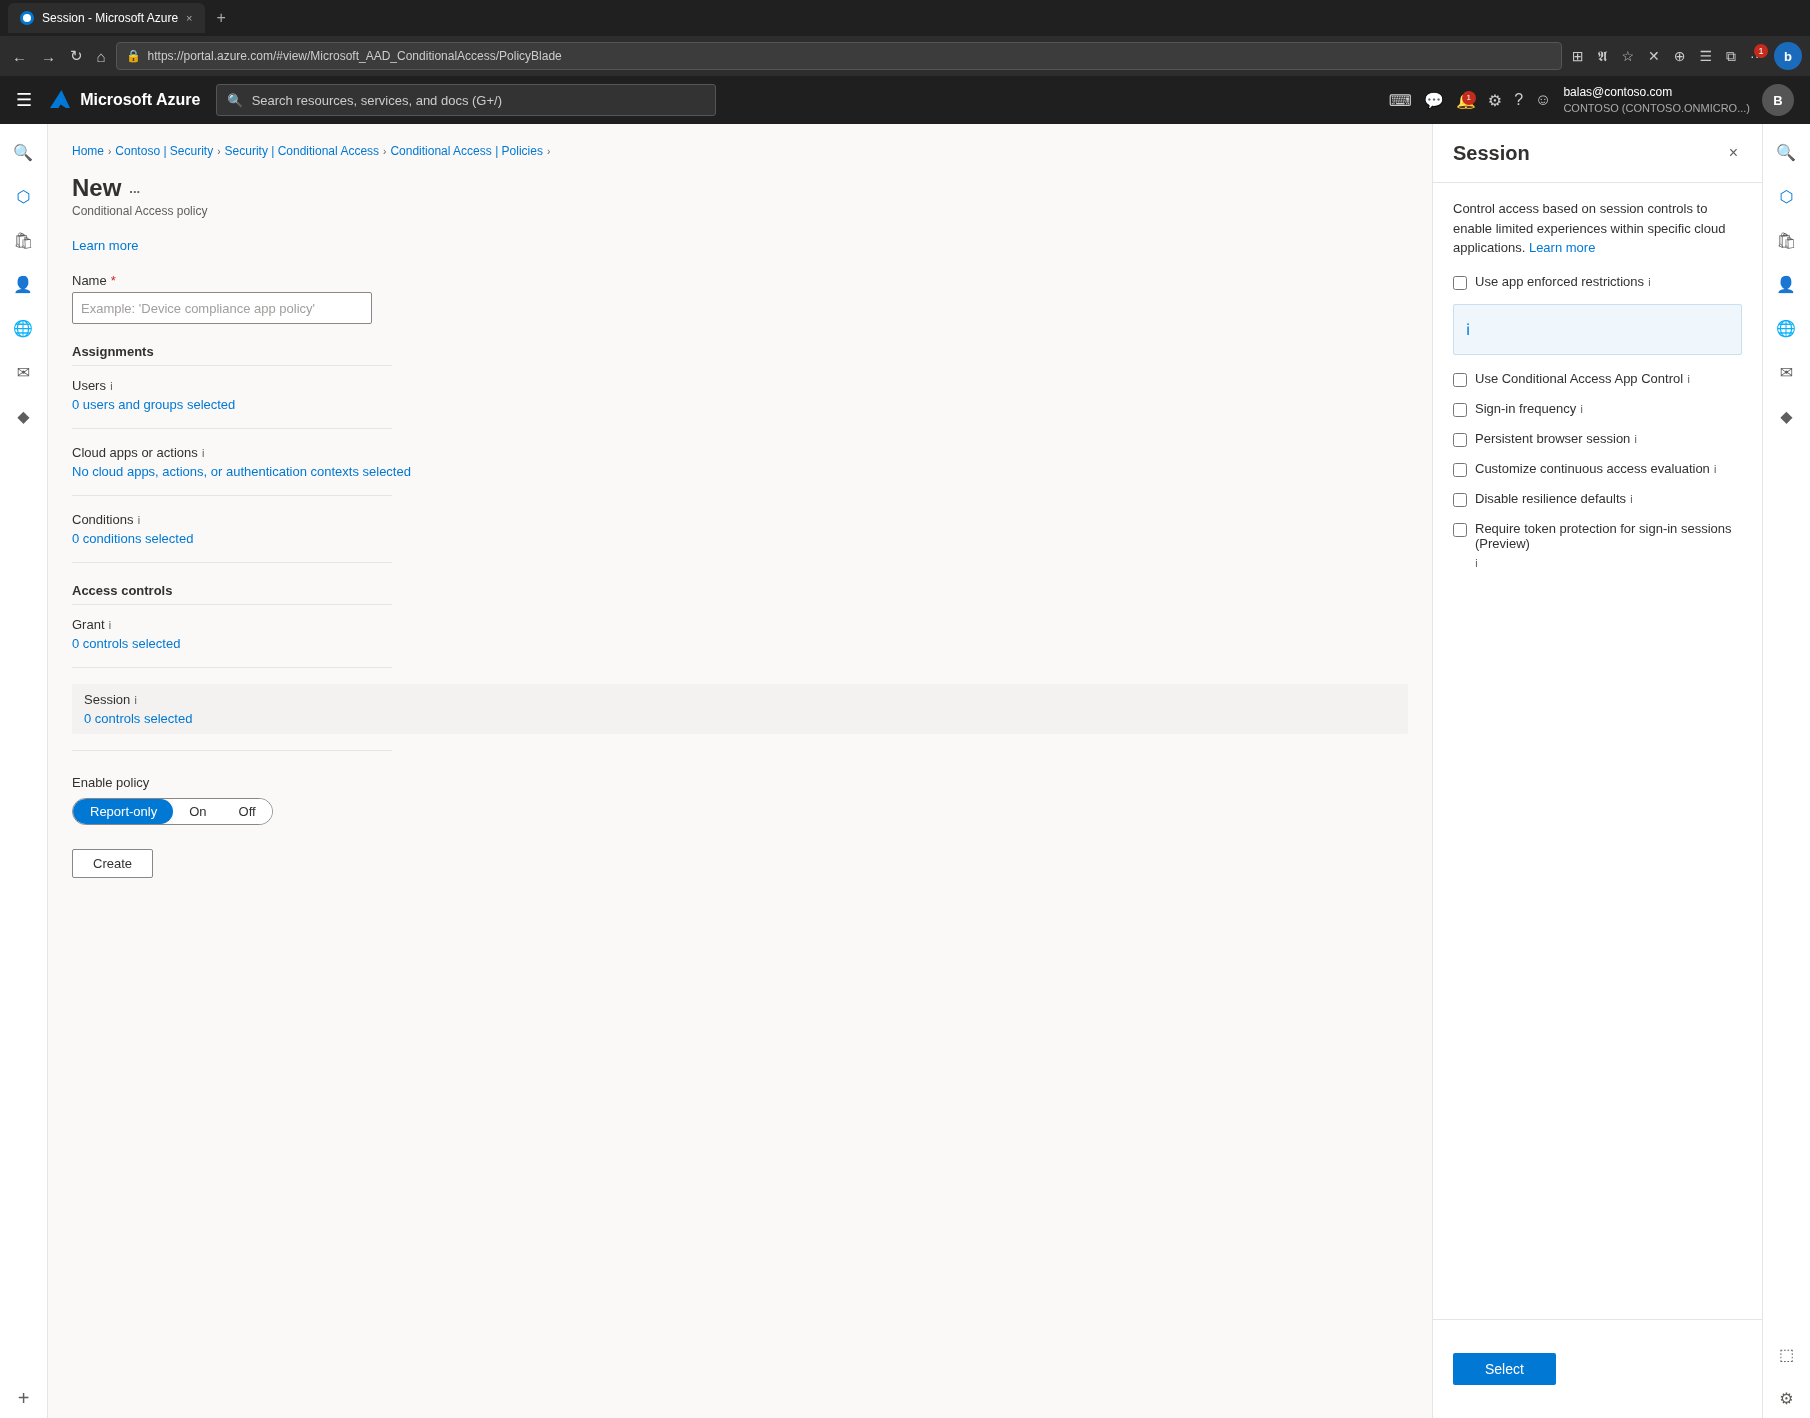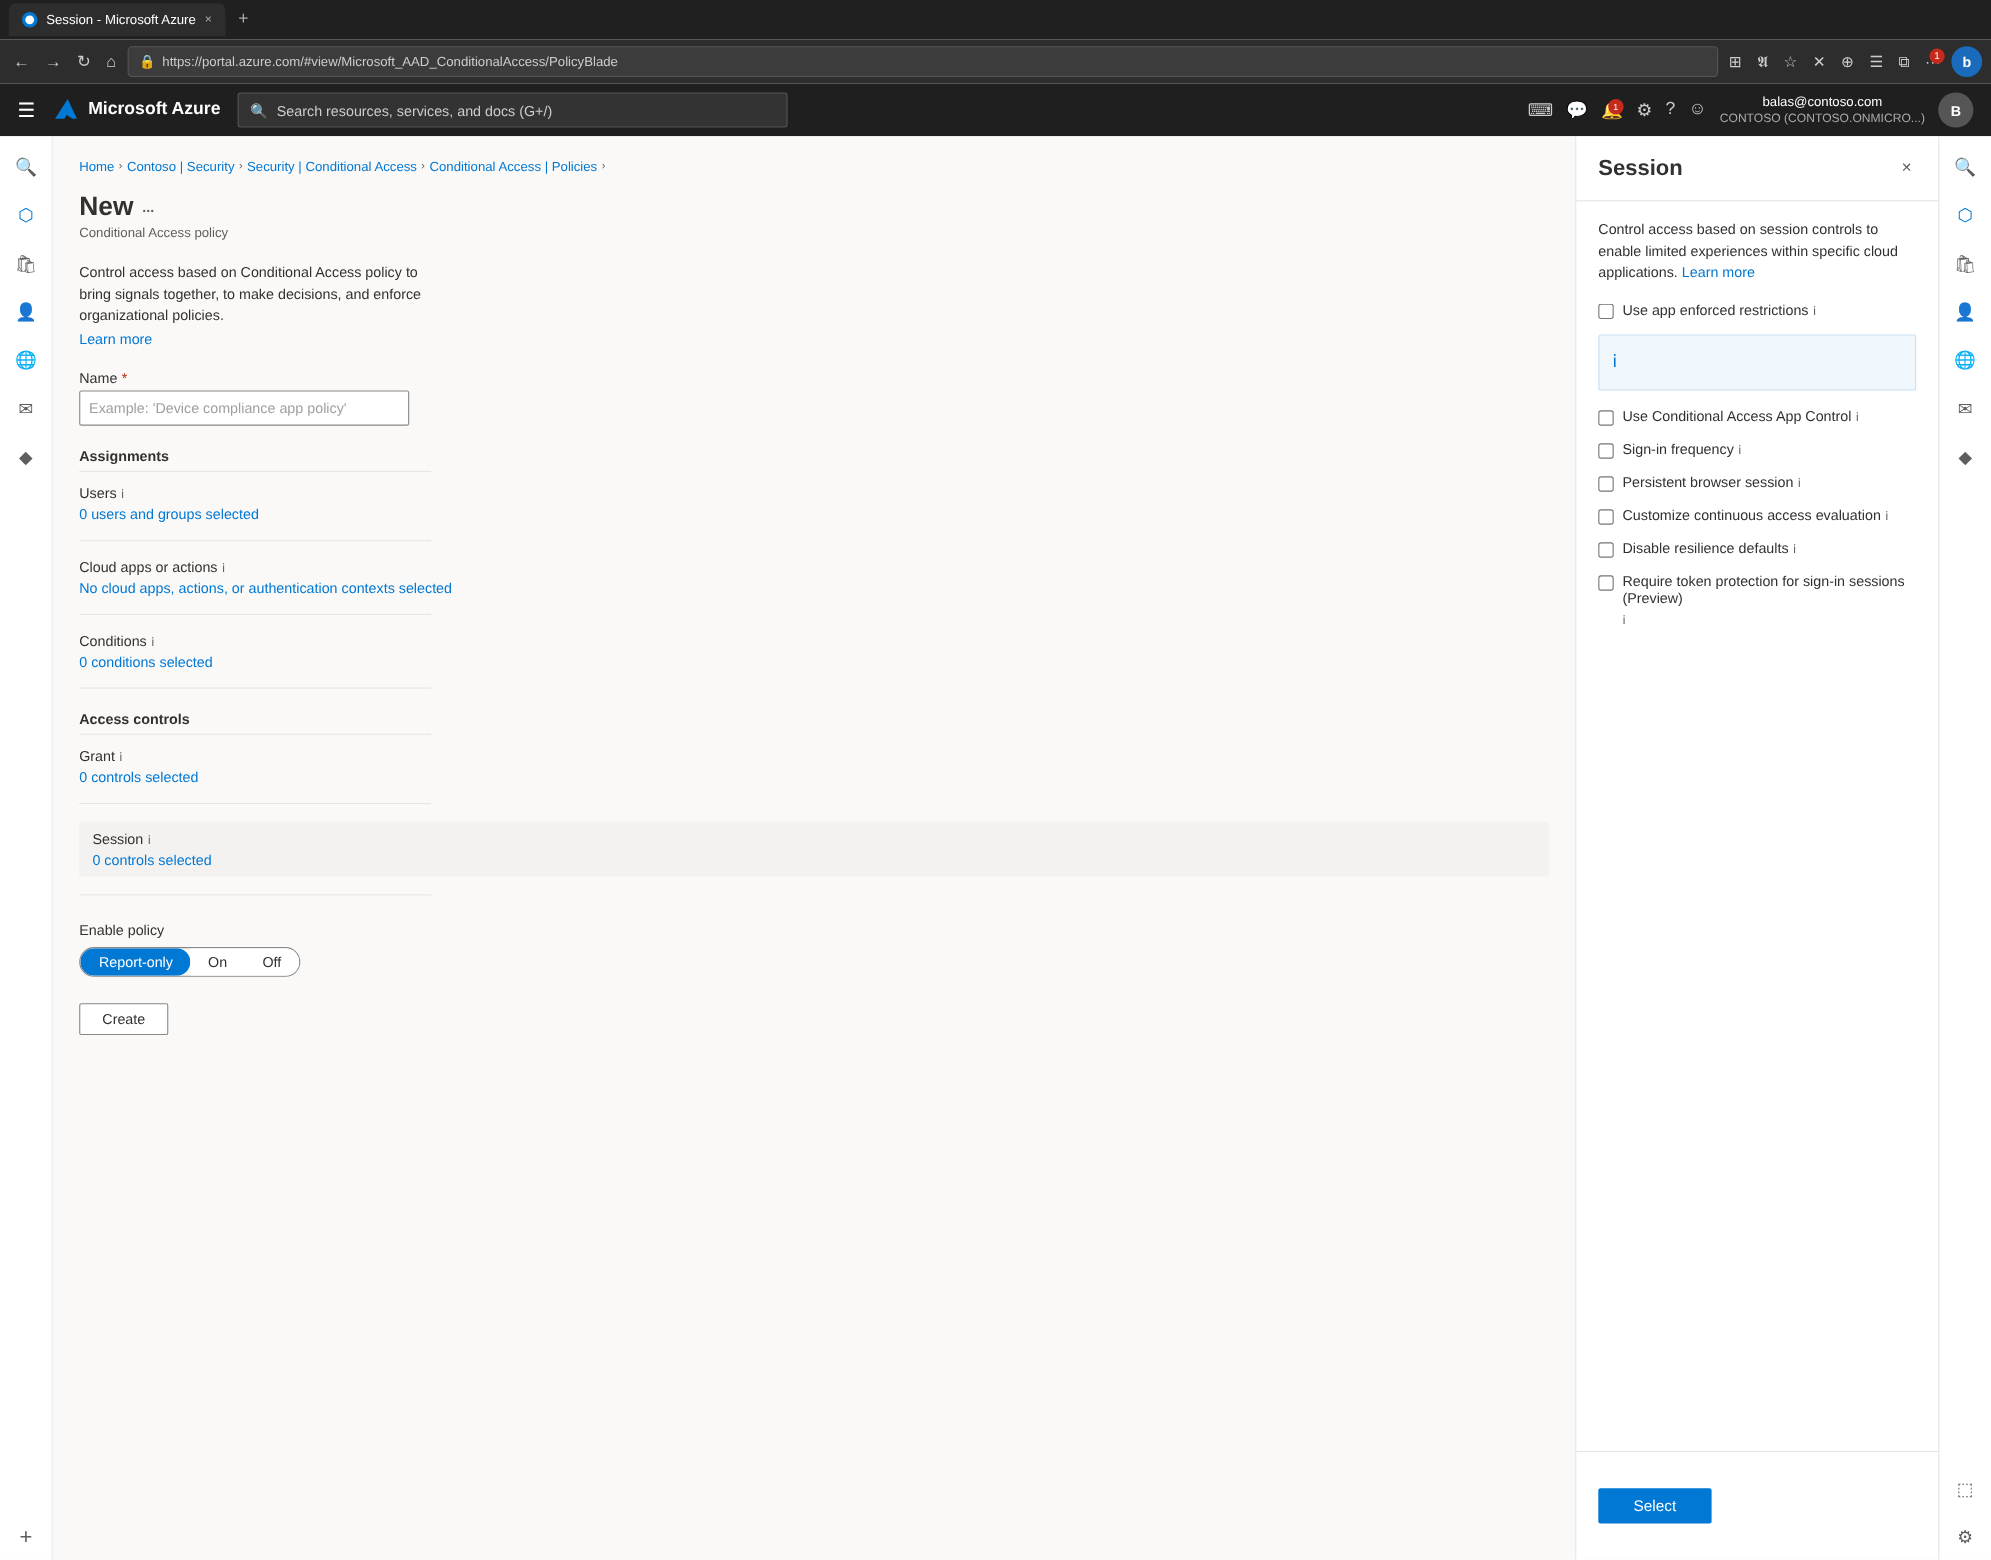--- a/index.html
+++ b/index.html
@@ -80,21 +80,21 @@
       height: 32px;
       display: flex;
       align-items: center;
       padding: 0 10px;
       gap: 8px;
       color: #ccc;
       font-size: 13px;
     }
     .header-actions { display: flex; align-items: center; gap: 12px; margin-left: auto; }
     .header-icon { color: #ccc; font-size: 16px; cursor: pointer; position: relative; }
-    .user-info { color: #fff; font-size: 12px; text-align: center; line-height: 1.3; }
+    .user-info { color: #fff; font-size: 12px; text-align: left; line-height: 1.3; }
     .user-avatar { width: 32px; height: 32px; border-radius: 50%; background: #555; display: flex; align-items: center; justify-content: center; font-size: 13px; font-weight: bold; color: #fff; cursor: pointer; }
 
     
     .main-layout {
       display: flex;
       height: calc(1418px - 36px - 40px - 48px);
       background: #fff;
     }
 
     
@@ -427,21 +427,20 @@
       
       <div class="page-title-section">
         <div class="page-title">
           <span>New</span>
           <span class="ellipsis">...</span>
         </div>
         <div class="page-subtitle">Conditional Access policy</div>
       </div>
 
       
-      <div class="page-description">Control access based on Conditional Access policy to bring signals together, to make decisions, and enforce organizational policies.</div>
       <a href="#" class="learn-more-link">Learn more</a>
 
       
       <div class="form-section">
         <div class="field-label">
           <span>Name</span>
           <span class="required-star">*</span>
         </div>
         <input type="text" class="form-input" placeholder="Example: 'Device compliance app policy'" style="">
       </div>

